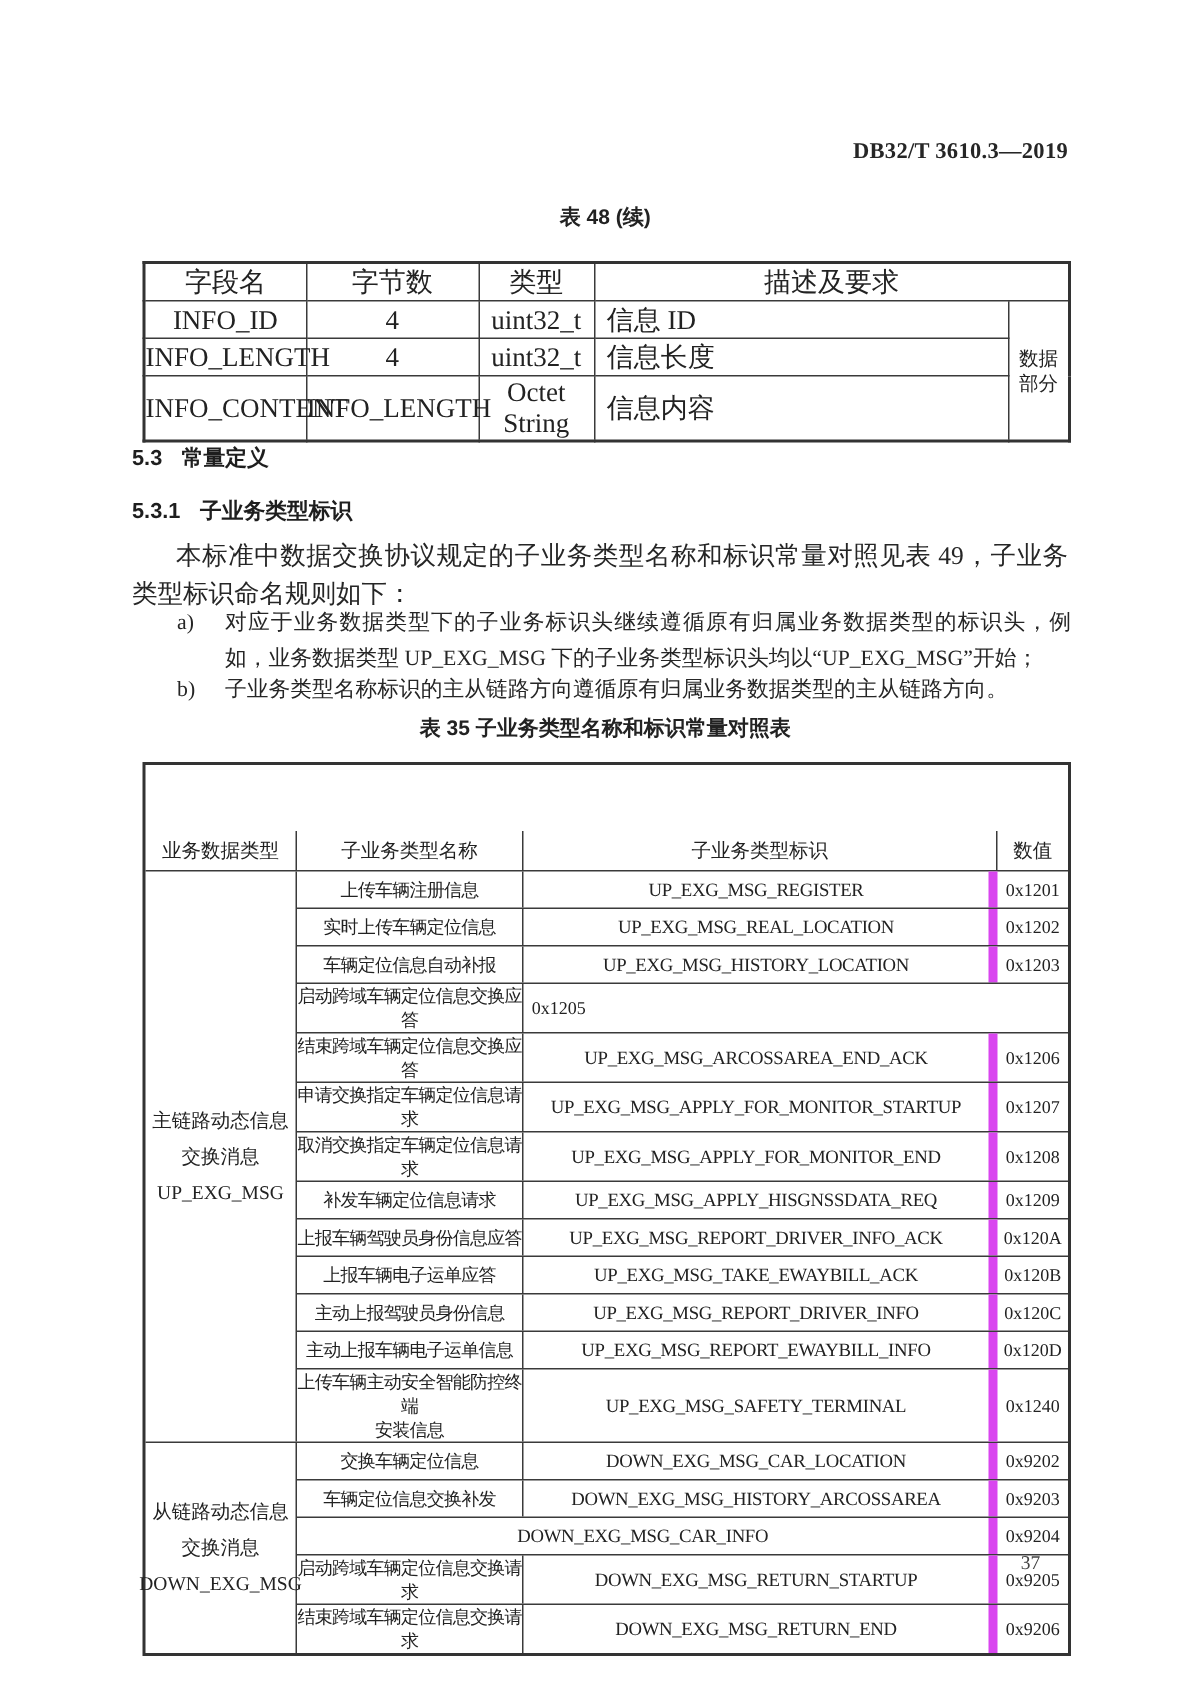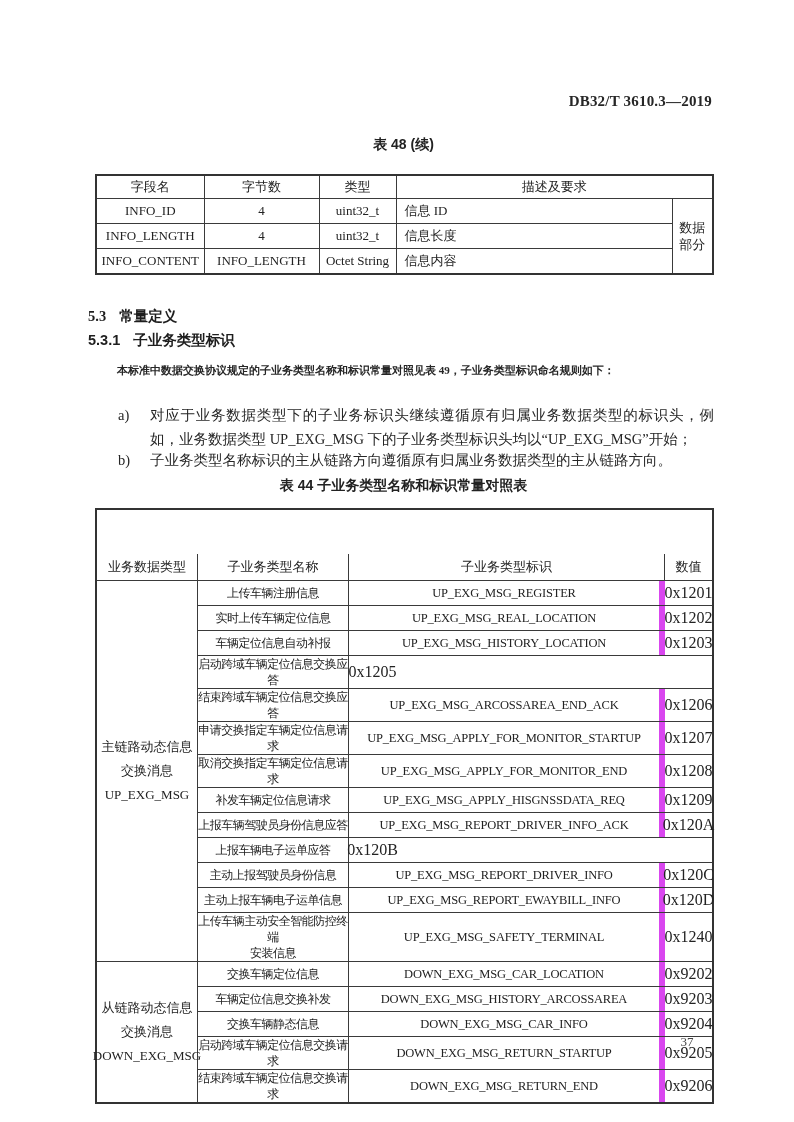--- a/index.html
+++ b/index.html
@@ -11,34 +11,34 @@
   .abs{position:absolute;}
   
   #doc-code{top:93px;right:82px;font-size:15px;font-weight:bold;letter-spacing:.2px;}
   
   .caption{left:95px;width:617px;text-align:center;font-weight:bold;font-size:14px;
     font-family:"Liberation Sans","DejaVu Sans",sans-serif;color:#222;}
   #cap48{top:136px;}
   #cap49{top:477px;}
   .heading{left:88px;font-weight:bold;font-size:14.5px;
     font-family:"Liberation Sans","DejaVu Sans",sans-serif;color:#1e1e1e;}
-  #s53{top:307px;font-family:Liberation Serif, serif;}
+  #s53{top:296px;}
   #s531{top:331px;}
   .heading .h-num{margin-right:13px;}
   
-  #intro{top:358px;left:88px;width:624px;font-size:11px;line-height:25px;text-align:justify;font-weight:bold;}
+  #intro{top:358px;left:88px;width:624px;font-size:17px;line-height:25px;text-align:justify;}
   #intro .indent{display:inline-block;width:29px;}
   .list-item{left:118px;width:596px;display:flex;font-size:14.5px;line-height:24px;}
   #item-a{top:403px;}
   #item-b{top:448px;}
   .li-label{width:32px;flex:0 0 32px;}
   .li-text{flex:1;text-align:justify;}
   
   #t48{top:174px;left:95px;width:617px;border-collapse:collapse;table-layout:fixed;}
-  #t48 th,#t48 td{border:1px solid #3a3a3a;font-weight:normal;font-size:13px;
+  #t48 th,#t48 td{border:1px solid #3a3a3a;font-weight:normal;font-size:18px;
     text-align:center;padding:0;height:24px;color:#222;}
   #t48{border:2px solid #333;}
   #t48 th{height:22px;}
   #t48 td.desc{text-align:left;padding-left:8px;}
   #t48 td.datapart{font-size:13px;line-height:17px;white-space:pre-line;}
   
   #t49{top:508px;left:95px;width:615px;border:2px solid #333;font-size:13px;color:#222;}
   .t49-hrow{display:flex;border-bottom:1px solid #3a3a3a;margin-top:44px;}
   .t49-hcell{display:flex;align-items:center;justify-content:center;height:26px;}
   .hc-cat{width:100px;border-right:1px solid #3a3a3a;}
@@ -51,21 +51,21 @@
     display:flex;align-items:center;justify-content:center;text-align:center;
     white-space:pre-line;line-height:24px;}
   .t49-rows{flex:1;display:flex;flex-direction:column;}
   .t49-row{display:flex;flex:1;}
   .t49-row + .t49-row{border-top:1px solid #3a3a3a;}
   .t49-cell{display:flex;align-items:center;justify-content:center;min-height:24px;
     text-align:center;}
   .c-name{width:150px;flex:0 0 150px;border-right:1px solid #3a3a3a;
     font-size:12px;letter-spacing:-0.5px;white-space:pre-line;line-height:16px;}
   .c-id{flex:1;border-right:6px solid #d946ef;font-size:12.5px;letter-spacing:-0.2px;}
-  .c-val{width:47px;flex:0 0 47px;font-size:16px;}
+  .c-val{width:47px;flex:0 0 47px;font-size:12px;}
   
   #page-num{top:1034px;left:672px;width:30px;text-align:center;font-size:13px;color:#444;}
 </style>
 </head>
 <body>
 
 <div class="abs" id="doc-code">DB32/T 3610.3—2019</div>
 
 <div class="abs caption" id="cap48">表 48 (续)</div>
 
@@ -118,21 +118,21 @@
 
 <div class="abs list-item" id="item-a">
   <span class="li-label">a)</span>
   <span class="li-text">对应于业务数据类型下的子业务标识头继续遵循原有归属业务数据类型的标识头，例如，业务数据类型 UP_EXG_MSG 下的子业务类型标识头均以“UP_EXG_MSG”开始；</span>
 </div>
 <div class="abs list-item" id="item-b">
   <span class="li-label">b)</span>
   <span class="li-text">子业务类型名称标识的主从链路方向遵循原有归属业务数据类型的主从链路方向。</span>
 </div>
 
-<div class="abs caption" id="cap49">表 44  子业务类型名称和标识常量对照表</div>
+<div class="abs caption" id="cap49">表 35  子业务类型名称和标识常量对照表</div>
 
 <div class="abs" id="t49">
   <div class="t49-hrow">
     <div class="t49-hcell hc-cat">业务数据类型</div>
     <div class="t49-hcell hc-name">子业务类型名称</div>
     <div class="t49-hcell hc-id">子业务类型标识</div>
     <div class="t49-hcell hc-val">数值</div>
   </div>
 
   <div class="t49-group">
@@ -189,20 +189,21 @@
         </div>
 
         <div class="t49-row">
           <div class="t49-cell c-name">上报车辆驾驶员身份信息应答</div>
           <div class="t49-cell c-id">UP_EXG_MSG_REPORT_DRIVER_INFO_ACK</div>
           <div class="t49-cell c-val">0x120A</div>
         </div>
 
         <div class="t49-row">
           <div class="t49-cell c-name">上报车辆电子运单应答</div>
+          <div class="t49-cell c-id">UP_EXG_MSG_TAKE_EWAYBILL_ACK</div>
           <div class="t49-cell c-val">0x120B</div>
         </div>
 
         <div class="t49-row">
           <div class="t49-cell c-name">主动上报驾驶员身份信息</div>
           <div class="t49-cell c-id">UP_EXG_MSG_REPORT_DRIVER_INFO</div>
           <div class="t49-cell c-val">0x120C</div>
         </div>
 
         <div class="t49-row">
@@ -232,21 +233,20 @@
           <div class="t49-cell c-val">0x9202</div>
         </div>
 
         <div class="t49-row">
           <div class="t49-cell c-name">车辆定位信息交换补发</div>
           <div class="t49-cell c-id">DOWN_EXG_MSG_HISTORY_ARCOSSAREA</div>
           <div class="t49-cell c-val">0x9203</div>
         </div>
 
         <div class="t49-row">
-          <div class="t49-cell c-name">交换车辆静态信息</div>
           <div class="t49-cell c-id">DOWN_EXG_MSG_CAR_INFO</div>
           <div class="t49-cell c-val">0x9204</div>
         </div>
 
         <div class="t49-row">
           <div class="t49-cell c-name">启动跨域车辆定位信息交换请求</div>
           <div class="t49-cell c-id">DOWN_EXG_MSG_RETURN_STARTUP</div>
           <div class="t49-cell c-val">0x9205</div>
         </div>
 

